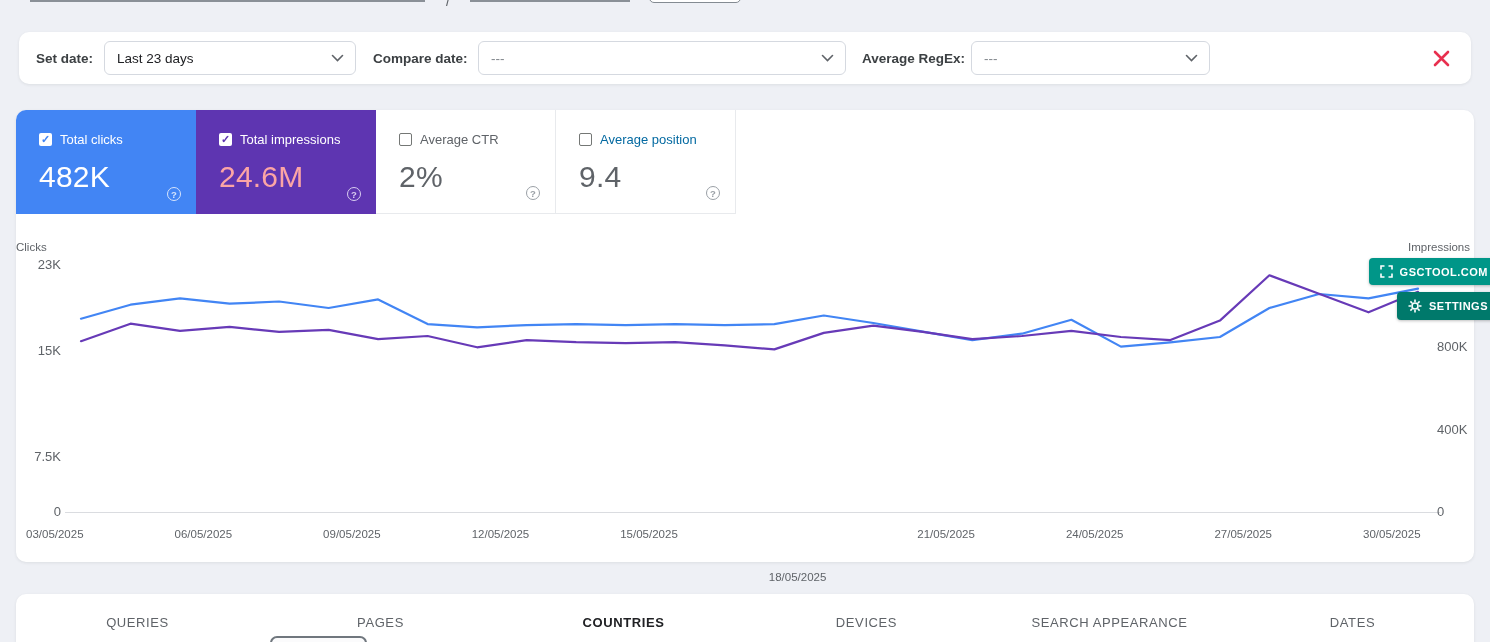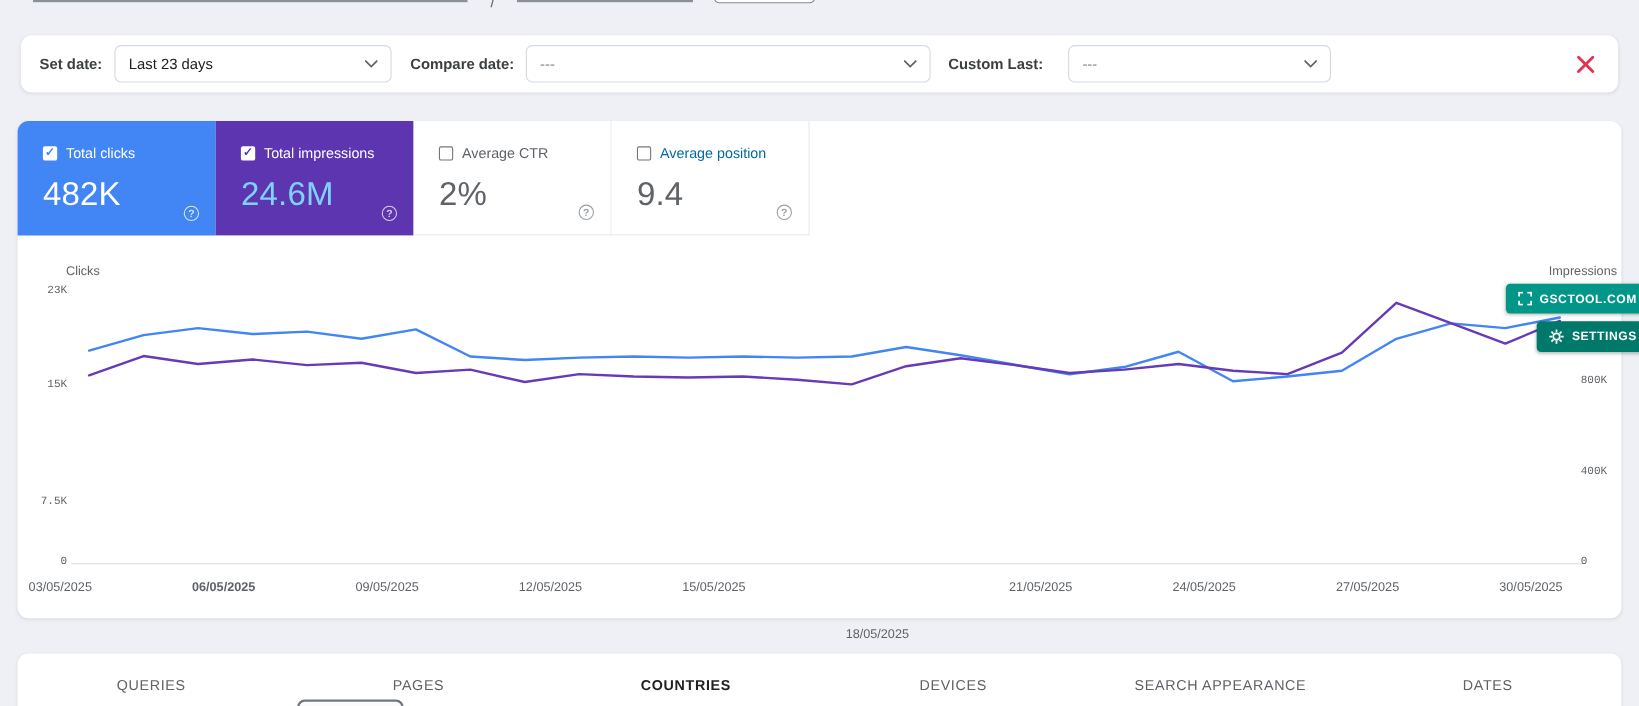--- a/index.html
+++ b/index.html
@@ -39,25 +39,25 @@
         font-size:11px; font-weight:700; line-height:1; flex:0 0 auto; }
   .cb.checked { background:#fff; }
   .cb.unchecked { border:1.5px solid #747775; background:transparent; }
   .mc-label { font-size:13px; white-space:nowrap; }
   .mc-value { position:absolute; left:23px; top:50px; font-size:30px; letter-spacing:.2px; }
   .help { position:absolute; right:15px; bottom:13px; width:14px; height:14px; border-radius:50%;
           border:1.5px solid #9aa0a6; color:#9aa0a6; font-size:9.5px; font-weight:700;
           display:flex; align-items:center; justify-content:center; cursor:pointer; }
 
   
-  .tick { position:absolute; font-size:10px; color:#5f6368; line-height:16px;font-family:Liberation Mono, monospace; }
+  .tick { position:absolute; font-size:13px; color:#5f6368; line-height:16px; }
   .tick.left { left:0; width:45px; text-align:right; }
   .tick.right { left:1421px; width:56px; text-align:left; }
   .axis-title { position:absolute; font-size:11.5px; color:#5f6368; top:131px; }
-  .axis-title.left { left:0; width:45px; text-align:left;padding-left:44px; }
+  .axis-title.left { left:0; width:45px; text-align:left; }
   .axis-title.right { left:1392px; width:70px; }
   .x-label { position:absolute; width:110px; text-align:left; font-size:11.5px; color:#5f6368; top:418px; }
   #baseline { position:absolute; left:49px; top:402px; width:1375px; height:1px; background:#dadce0; }
   #plot { position:absolute; left:49px; top:145px; }
 
   
   .overlay-btn { position:absolute; right:-14px; color:#fff; font-size:11px; font-weight:700; letter-spacing:.5px;
                  display:flex; align-items:center; gap:7px; padding:0 16px 0 11px; border-radius:4px;
                  box-shadow:0 1px 3px rgba(0,0,0,.25); cursor:pointer; white-space:nowrap; }
   #site-btn { top:258px; height:27px; }
@@ -99,21 +99,21 @@
     <span class="fb-label" style="left:354px;">Compare date:</span>
     <div class="select" style="left:459px;width:368px;">
       <span class="sel-text muted">---</span>
       <span class="chev">
         <svg width="13" height="8" viewBox="0 0 13 8">
             <path d="M1.5 1.5 L6.5 6.5 L11.5 1.5" stroke="#5f6368" stroke-width="1.6" fill="none" stroke-linecap="round"></path>
           </svg>
       </span>
     </div>
 
-    <span class="fb-label" style="left:843px;">Custom Last:</span>
+    <span class="fb-label" style="left:843px;">Average RegEx:</span>
     <div class="select" style="left:952px;width:239px;">
       <span class="sel-text muted">---</span>
       <span class="chev">
         <svg width="13" height="8" viewBox="0 0 13 8">
             <path d="M1.5 1.5 L6.5 6.5 L11.5 1.5" stroke="#5f6368" stroke-width="1.6" fill="none" stroke-linecap="round"></path>
           </svg>
       </span>
     </div>
 
     <div id="close-btn">
@@ -132,21 +132,21 @@
       </div>
       <div class="mc-value" style="color: rgb(255, 255, 255);">482K</div>
       <div class="help" style="border-color: rgb(214, 228, 252); color: rgb(214, 228, 252);">?</div>
     </div>
 
     <div class="metric-card" style="left: 180px; background: rgb(94, 53, 177);">
       <div class="mc-head">
         <span class="cb checked" style="color: rgb(94, 53, 177);">✓</span>
         <span class="mc-label" style="color: rgb(255, 255, 255);">Total impressions</span>
       </div>
-      <div class="mc-value" style="color: #7dd3fc;">24.6M</div>
+      <div class="mc-value" style="color: #fca5a5;">24.6M</div>
       <div class="help" style="border-color: rgb(217, 205, 240); color: rgb(217, 205, 240);">?</div>
     </div>
 
     <div class="metric-card plain" style="left: 360px; background: rgb(255, 255, 255);">
       <div class="mc-head">
         <span class="cb unchecked"></span>
         <span class="mc-label" style="color: rgb(95, 99, 104);">Average CTR</span>
       </div>
       <div class="mc-value" style="color: rgb(95, 99, 104);">2%</div>
       <div class="help" style="border-color: rgb(154, 160, 166); color: rgb(154, 160, 166);">?</div>
@@ -170,21 +170,21 @@
         <polyline points="16.0,86.2 65.5,68.7 115.0,75.9 164.6,71.8 214.1,76.9 263.6,74.8 313.1,84.1 362.6,81.0 412.1,92.3 461.7,85.1 511.2,87.2 560.7,88.2 610.2,87.2 659.7,90.3 709.3,94.4 758.8,77.9 808.3,70.7 857.8,76.9 907.3,84.1 956.9,81.0 1006.4,75.9 1055.9,82.0 1105.4,85.1 1154.9,65.6 1204.4,20.3 1254.0,38.8 1303.5,57.3 1353.0,36.8" fill="none" stroke="#673ab7" stroke-width="2.2" stroke-linejoin="round" stroke-linecap="round"></polyline>
       </svg>
   <div class="tick left" style="top: 147px;">23K</div>
       <div class="tick left" style="top: 232.913px;">15K</div>
       <div class="tick left" style="top: 313.457px; margin-top: 26px;">7.5K</div>
       <div class="tick left" style="top: 394px;">0</div>
       <div class="tick right" style="top: 229.333px;">800K</div>
       <div class="tick right" style="top: 311.667px;">400K</div>
       <div class="tick right" style="top: 394px;">0</div>
       <div class="x-label" style="left: 10px;">03/05/2025</div>
-      <div class="x-label" style="left: 158.556px; font-weight: bold;">06/05/2025</div>
+      <div class="x-label" style="left: 158.556px;">06/05/2025</div>
       <div class="x-label" style="left: 307.111px;">09/05/2025</div>
       <div class="x-label" style="left: 455.667px;">12/05/2025</div>
       <div class="x-label" style="left: 604.222px;">15/05/2025</div>
       <div class="x-label" style="left: 752.778px; margin-top: 43px;">18/05/2025</div>
       <div class="x-label" style="left: 901.333px;">21/05/2025</div>
       <div class="x-label" style="left: 1049.89px;">24/05/2025</div>
       <div class="x-label" style="left: 1198.44px;">27/05/2025</div>
       <div class="x-label" style="left: 1347px;">30/05/2025</div>
     </div>
 

